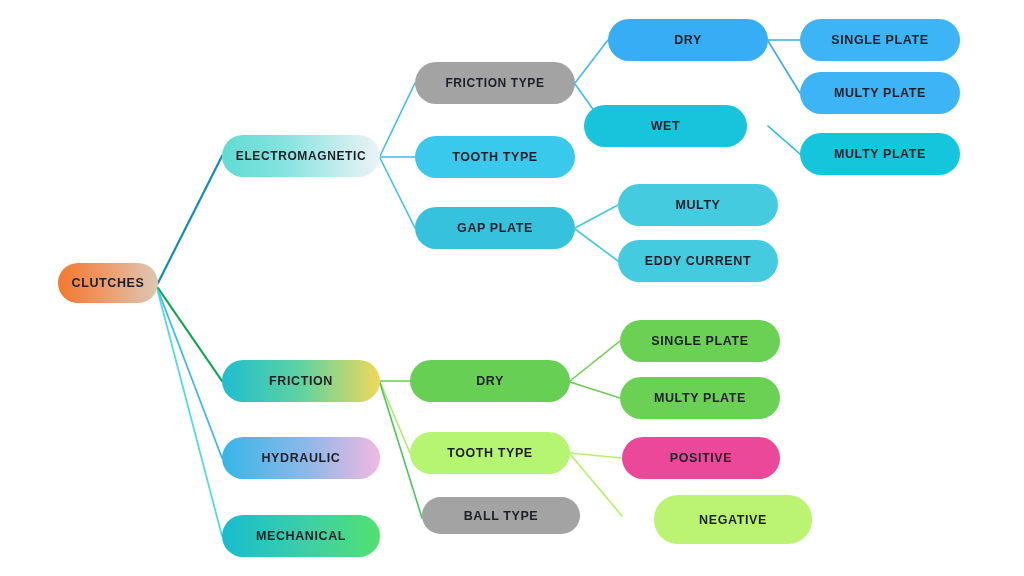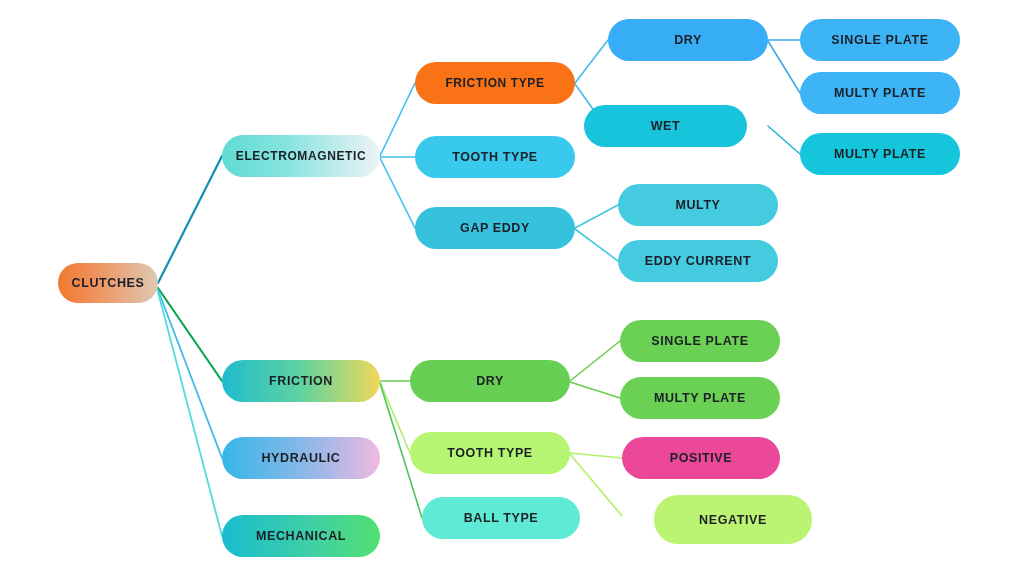--- a/index.html
+++ b/index.html
@@ -51,31 +51,31 @@
       <line x1="570" y1="382" x2="620" y2="398" stroke="#6bcf4e" stroke-width="1.6" stroke-linecap="round"></line>
       <line x1="570" y1="453" x2="622" y2="458" stroke="#b3f267" stroke-width="1.6" stroke-linecap="round"></line>
       <line x1="570" y1="454" x2="622" y2="516" stroke="#b3f267" stroke-width="1.6" stroke-linecap="round"></line>
     </svg>
   <div id="node-layer">
       <div class="node" style="left: 58px; top: 263px; width: 100px; height: 40px; background: linear-gradient(90deg, rgb(240, 122, 46) 0%, rgb(240, 145, 90) 35%, rgb(221, 200, 180) 100%);">CLUTCHES</div>
       <div class="node small" style="left: 222px; top: 135px; width: 158px; height: 42px; background: linear-gradient(90deg, rgb(95, 220, 210) 0%, rgb(134, 227, 224) 40%, rgb(238, 243, 246) 100%);">ELECTROMAGNETIC</div>
       <div class="node" style="left: 222px; top: 360px; width: 158px; height: 42px; background: linear-gradient(90deg, rgb(31, 188, 208) 0%, rgb(95, 211, 159) 50%, rgb(240, 216, 90) 100%);">FRICTION</div>
       <div class="node" style="left: 222px; top: 437px; width: 158px; height: 42px; background: linear-gradient(90deg, rgb(53, 182, 232) 0%, rgb(143, 184, 232) 55%, rgb(240, 185, 224) 100%);">HYDRAULIC</div>
       <div class="node" style="left: 222px; top: 515px; width: 158px; height: 42px; background: linear-gradient(90deg, rgb(24, 188, 208) 0%, rgb(62, 207, 166) 55%, rgb(82, 224, 112) 100%);">MECHANICAL</div>
-      <div class="node small" style="left: 415px; top: 62px; width: 160px; height: 42px; background: #f97316;">FRICTION TYPE</div>
+      <div class="node small" style="left: 415px; top: 62px; width: 160px; height: 42px; background: #a3a3a3;">FRICTION TYPE</div>
       <div class="node" style="left: 415px; top: 136px; width: 160px; height: 42px; background: rgb(57, 201, 237);">TOOTH TYPE</div>
-      <div class="node" style="left: 415px; top: 207px; width: 160px; height: 42px; background: rgb(54, 194, 221);">GAP EDDY</div>
+      <div class="node" style="left: 415px; top: 207px; width: 160px; height: 42px; background: rgb(54, 194, 221);">GAP PLATE</div>
       <div class="node" style="left: 608px; top: 19px; width: 160px; height: 42px; background: rgb(54, 173, 245);">DRY</div>
       <div class="node" style="left: 584px; top: 105px; width: 163px; height: 42px; background: rgb(23, 196, 220);">WET</div>
       <div class="node" style="left: 618px; top: 184px; width: 160px; height: 42px; background: rgb(68, 203, 224);">MULTY</div>
       <div class="node" style="left: 618px; top: 240px; width: 160px; height: 42px; background: rgb(68, 203, 224);">EDDY CURRENT</div>
       <div class="node" style="left: 800px; top: 19px; width: 160px; height: 42px; background: rgb(60, 180, 245);">SINGLE PLATE</div>
       <div class="node" style="left: 800px; top: 72px; width: 160px; height: 42px; background: rgb(60, 180, 245);">MULTY PLATE</div>
       <div class="node" style="left: 800px; top: 133px; width: 160px; height: 42px; background: rgb(20, 197, 220);">MULTY PLATE</div>
       <div class="node" style="left: 410px; top: 360px; width: 160px; height: 42px; background: rgb(104, 207, 85);">DRY</div>
       <div class="node" style="left: 410px; top: 432px; width: 160px; height: 42px; background: rgb(182, 245, 113);">TOOTH TYPE</div>
-      <div class="node" style="left: 422px; top: 497px; width: 158px; height: 42px; background: #5eead4; text-align: center;">BALL TYPE</div>
+      <div class="node" style="left: 422px; top: 497px; width: 158px; height: 37px; background: #a3a3a3; text-align: center;">BALL TYPE</div>
       <div class="node" style="left: 620px; top: 320px; width: 160px; height: 42px; background: rgb(107, 209, 85);">SINGLE PLATE</div>
       <div class="node" style="left: 620px; top: 377px; width: 160px; height: 42px; background: rgb(107, 209, 85);">MULTY PLATE</div>
       <div class="node" style="left: 622px; top: 437px; width: 158px; height: 42px; background: #ec4899;">POSITIVE</div>
       <div class="node" style="left: 654px; top: 495px; width: 158px; height: 49px; background: rgb(187, 244, 115);">NEGATIVE</div>
     </div>
 </div>
 
 </body></html>

